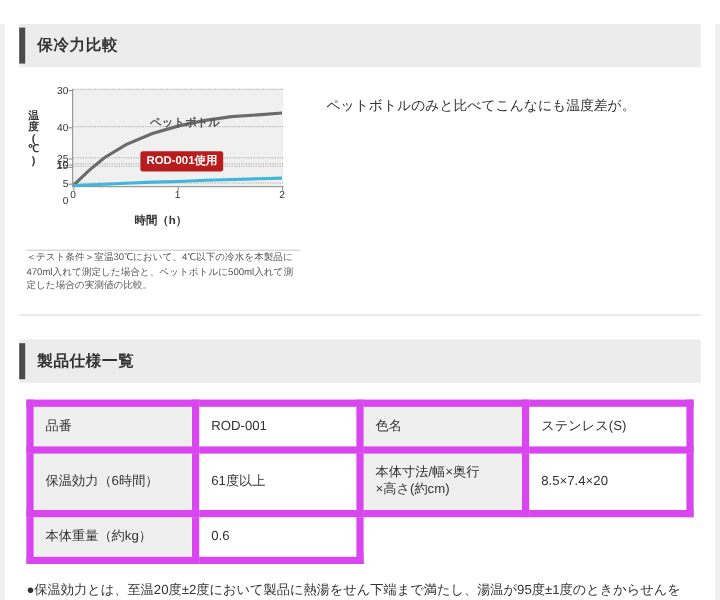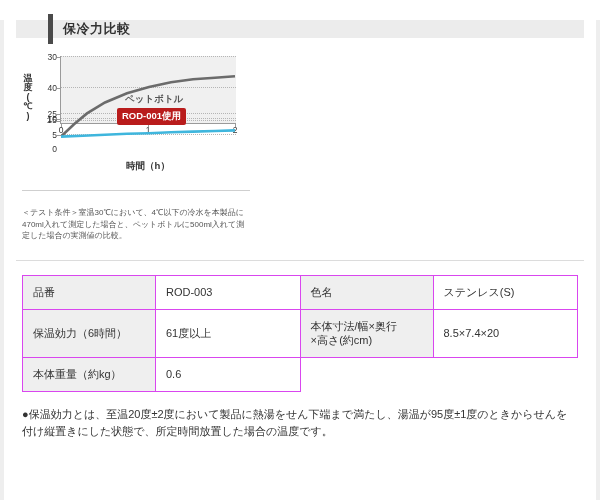--- a/index.html
+++ b/index.html
@@ -29,25 +29,24 @@
     height: 500px;
     background: #eeeeee;
   }
   .edge-left { left: 0; }
   .edge-right { right: 0; }
 
   
   .section-head {
     display: flex;
     align-items: center;
-    height: 18px;
+    height: 36px;
     background: #ececec;
     margin-top: 20px;
     position: relative;
-    padding-left: 32px;
   }
   .section-head .accent {
     width: 5px;
     height: 30px;
     background: #4a4a4a;
     flex: 0 0 auto;
   }
   .section-head .title {
     font-size: 13px;
     font-weight: bold;
@@ -82,21 +81,21 @@
   .chart-area {
     position: relative;
     width: 228px;
     height: 122px;
   }
   .chart-plot {
     position: absolute;
     left: 38px;
     top: 4px;
     width: 176px;
-    height: 68px;
+    height: 82px;
     background: #f0f0f0;
     border-left: 1px solid #9a9a9a;
     border-bottom: 1px solid #9a9a9a;
     box-sizing: border-box;
   }
   .gridline {
     position: absolute;
     left: 0;
     width: 100%;
     border-top: 1px dotted #b5b5b5;
@@ -136,69 +135,69 @@
     top: 22px;
     width: 12px;
     font-size: 9px;
     line-height: 1.05;
     color: #333;
     text-align: center;
     font-weight: bold;
   }
   .axis-x-title {
     position: absolute;
-    left: 38px;
+    left: 24px;
     width: 176px;
     top: 108px;
     text-align: center;
     font-size: 9.5px;
     font-weight: bold;
     color: #333;
   }
   .series-label {
     position: absolute;
     font-size: 9.5px;
     font-weight: bold;
     white-space: nowrap;
   }
   .series-label.pet {
     color: #555555;
     left: 64px;
-    top: 37px;
+    top: 22px;
   }
   .series-label.rod {
     left: 56px;
     top: 52px;
     background: #b91c1c;
     color: #ffffff;
     padding: 2px 5px;
     border-radius: 2px;
   }
   .chart-caption {
     width: 228px;
     font-size: 8px;
     line-height: 1.45;
     color: #555555;
     margin-top: 16px;
     border-top: 1px solid #cfcfcf;
-    padding-top: 16px;
+    padding-top: 0;
   }
 
   
   .spec-wrap {
     padding: 14px 6px 0 6px;
   }
   table.spec {
     width: 100%;
     border-collapse: collapse;
     table-layout: fixed;
     font-size: 11px;
   }
   table.spec th, table.spec td {
-    border: 1px solid #d946ef;
+    border: 6px solid #d946ef;
     padding: 9px 10px;
     text-align: left;
     vertical-align: middle;
     font-weight: normal;
     line-height: 1.35;
   }
   table.spec th {
     background: #efefef;
     color: #333333;
     width: 112px;
@@ -275,31 +274,36 @@
             <polyline fill="none" stroke="#3fb6dd" stroke-width="2.6" points="0,80.6 22,79.7 44,78.7 66,77.8 88,77.2 110,76.2 132,75.6 154,75.0 174,74.4"></polyline>
           </svg>
 
           <div class="series-label pet">ペットボトル</div>
           <div class="series-label rod">ROD-001使用</div>
         </div>
         <div class="axis-x-title">時間（h）</div>
       </div>
       <div class="chart-caption">＜テスト条件＞室温30℃において、4℃以下の冷水を本製品に470ml入れて測定した場合と、ペットボトルに500ml入れて測定した場合の実測値の比較。</div>
     </div>
+    <div class="chart-note-col">ペットボトルのみと比べてこんなにも温度差が。</div>
   </div>
 
   <div class="hr"></div>
 
+  <div class="section-head">
+    <div class="accent"></div>
+    <div class="title">製品仕様一覧</div>
+  </div>
 
   <div class="spec-wrap">
     <table class="spec">
       <tbody>
         <tr>
           <th>品番</th>
-          <td>ROD-003</td>
+          <td>ROD-001</td>
           <th>色名</th>
           <td>ステンレス(S)</td>
         </tr>
         <tr>
           <th>保温効力（6時間）</th>
           <td>61度以上</td>
           <th style="white-space:pre-line;">本体寸法/幅×奥行
 ×高さ(約cm)</th>
           <td>8.5×7.4×20</td>
         </tr>

